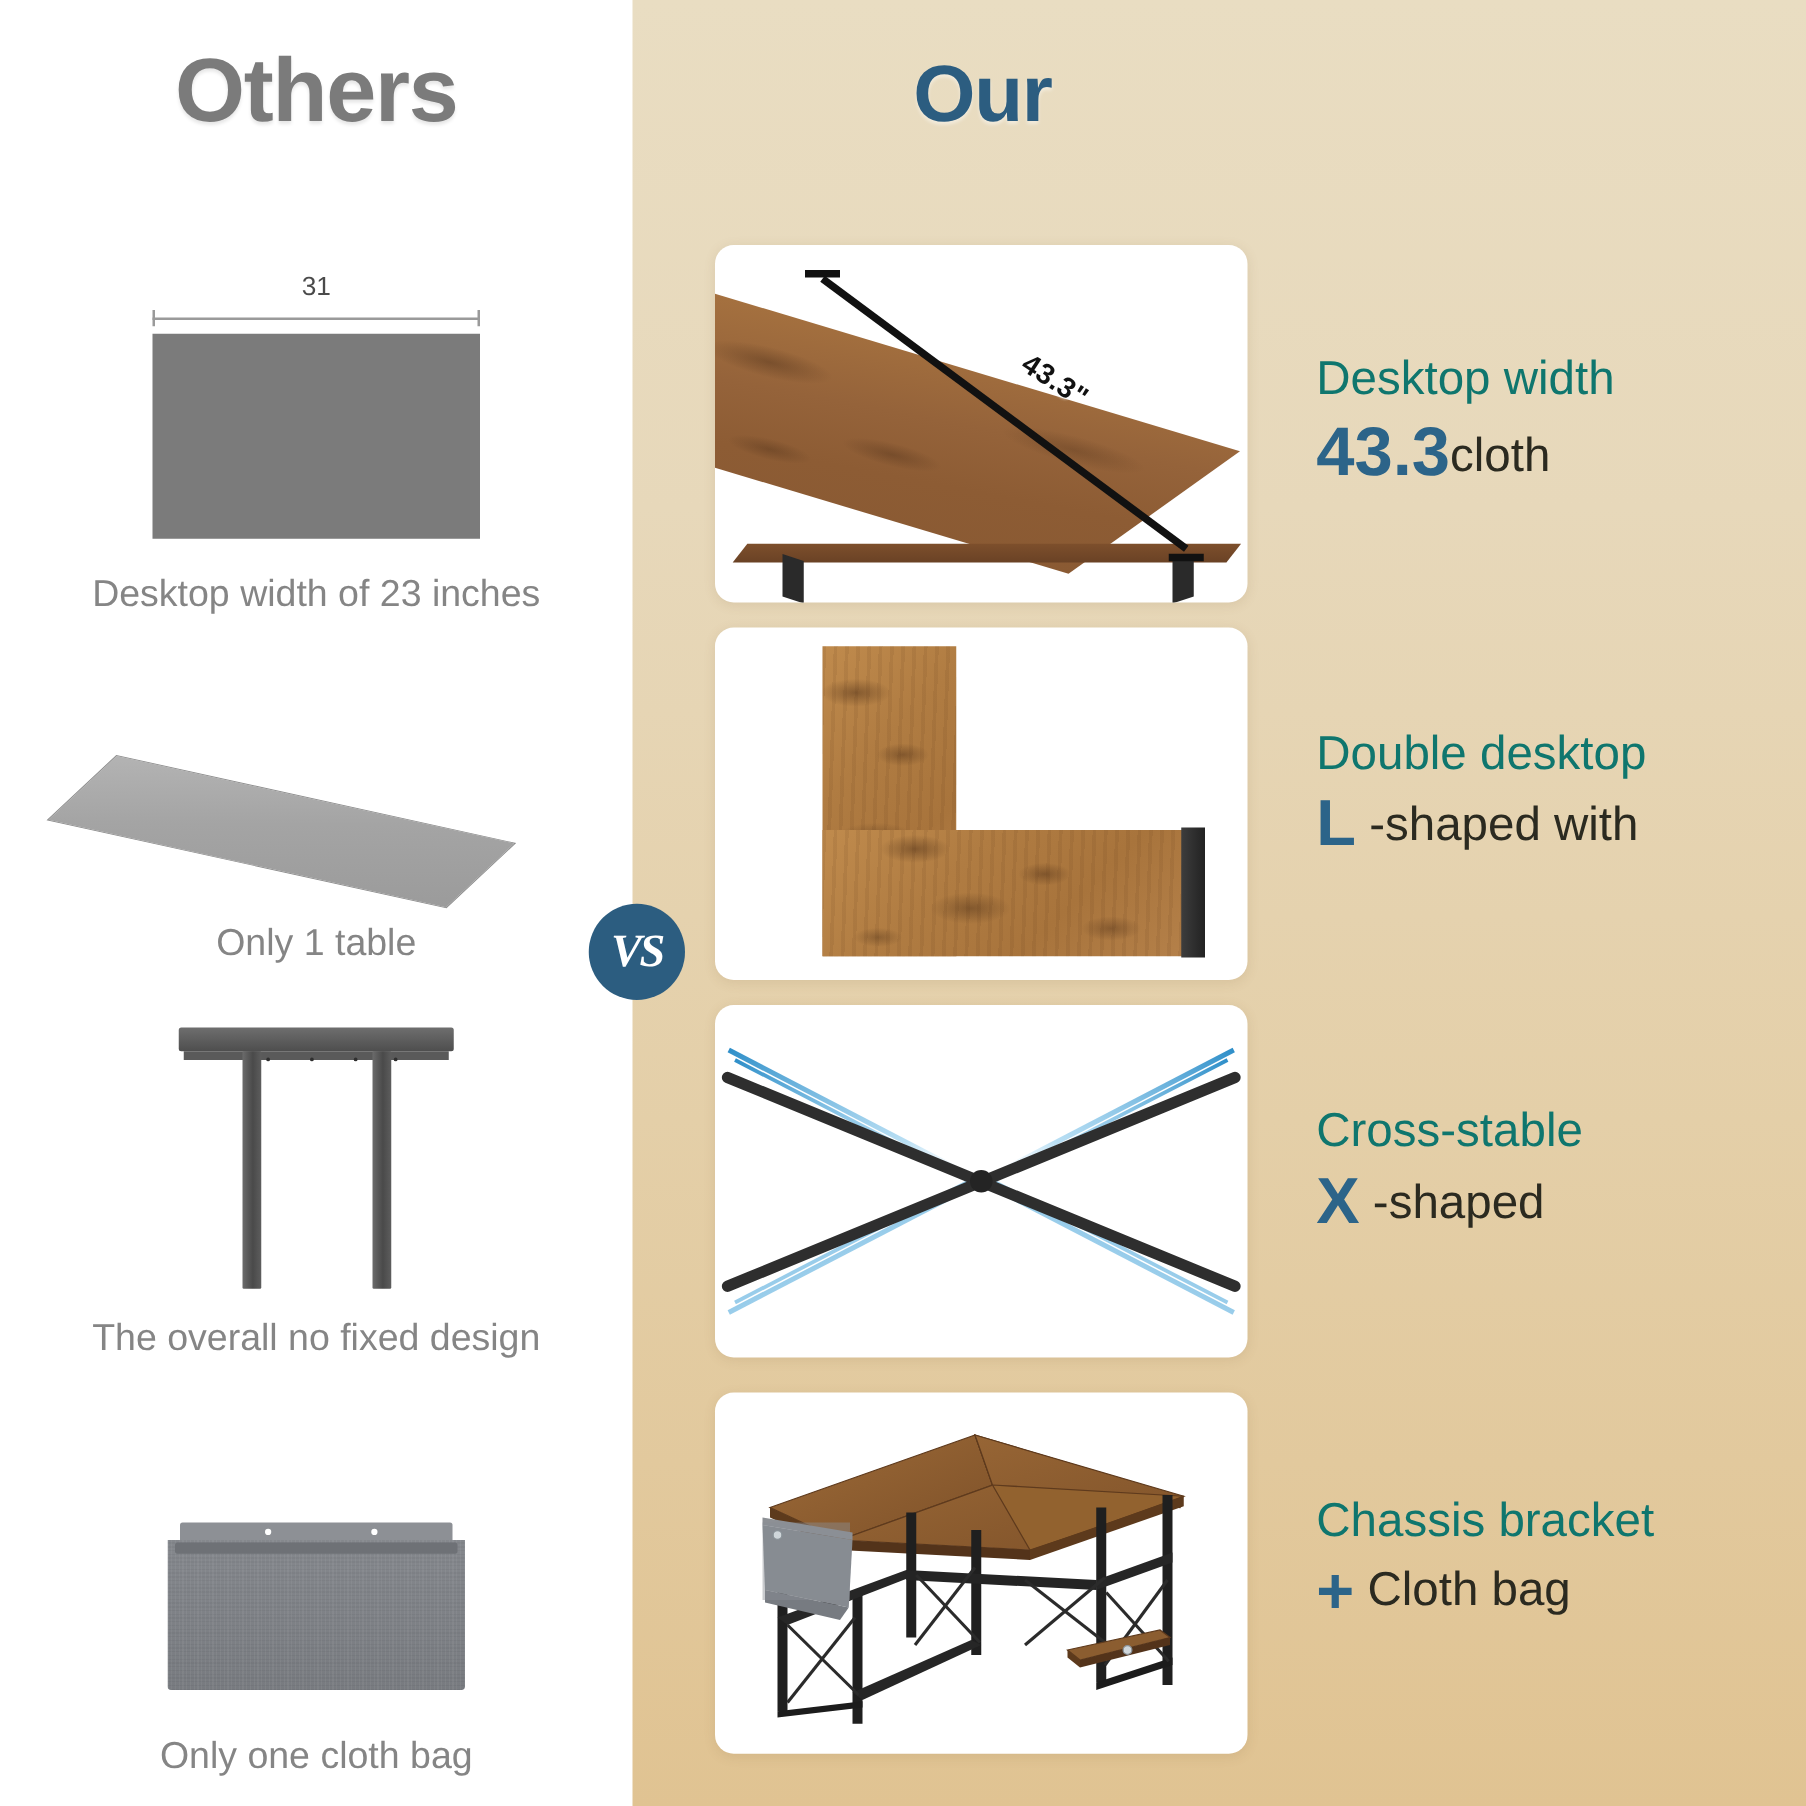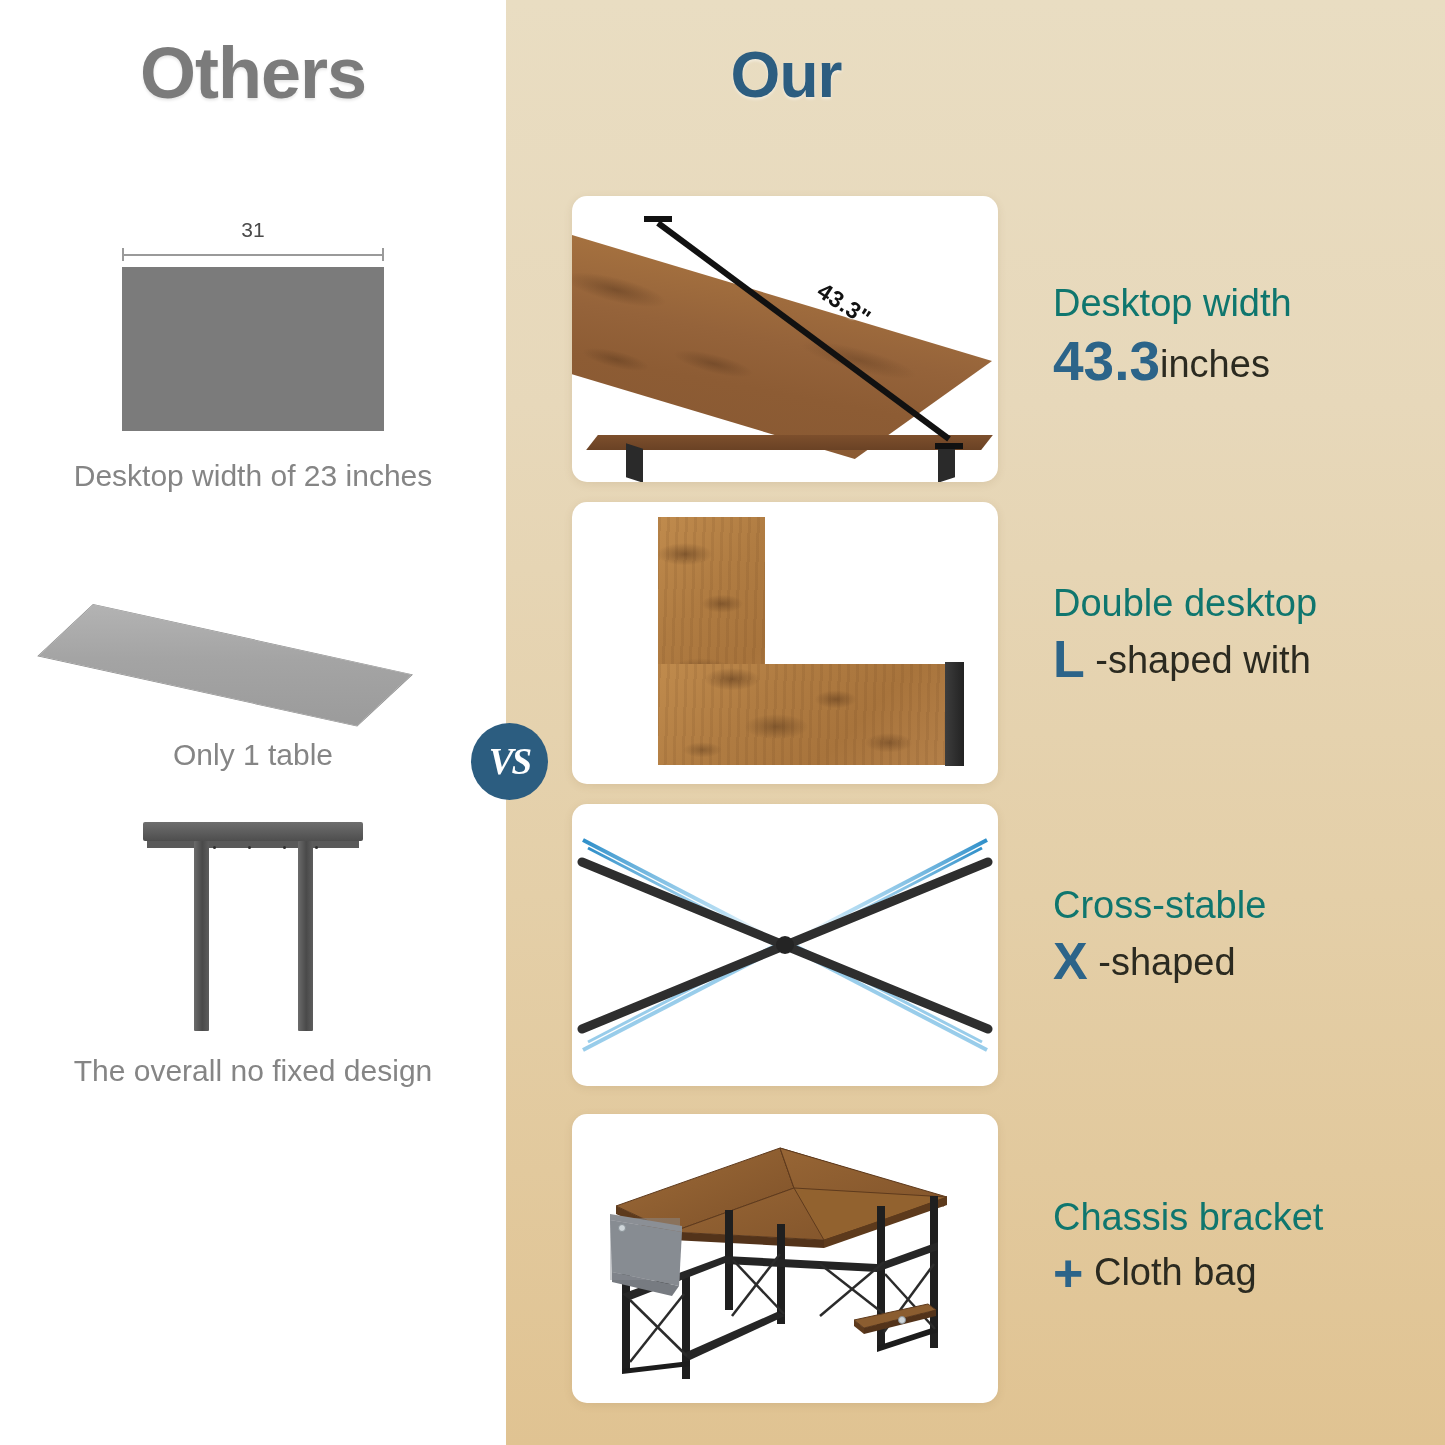--- a/index.html
+++ b/index.html
@@ -269,41 +269,51 @@
       <div class="leg a"></div>
       <div class="leg b"></div>
       <div class="screw" style="left:70px;"></div>
       <div class="screw" style="left:105px;"></div>
       <div class="screw" style="left:140px;"></div>
       <div class="screw" style="left:172px;"></div>
     </div>
     <div class="l-caption" style="margin-top:22px;">The overall no fixed design</div>
   </div>
 
+  <div class="l-item" style="top:1218px;">
+    <div class="bag">
+      <div class="flap"></div>
+      <div class="body"></div>
+      <div class="inner-lip"></div>
+      <div class="hole" style="left:78px;"></div>
+      <div class="hole" style="left:163px;"></div>
+    </div>
+    <div class="l-caption" style="margin-top:30px;">Only one cloth bag</div>
+  </div>
 
   <div class="vs-badge">
     <span>VS</span>
   </div>
 
   <div class="card" id="card1">
     <div class="c1-top"></div>
     <div class="c1-front"></div>
     <div class="c1-leg"></div>
     <div class="c1-leg2"></div>
     <svg class="c1-arrow" viewBox="0 0 426 286">
       <line x1="86" y1="27" x2="377" y2="243" stroke="#111" stroke-width="6"></line>
       <line x1="72" y1="23" x2="100" y2="23" stroke="#111" stroke-width="6"></line>
       <line x1="363" y1="250" x2="391" y2="250" stroke="#111" stroke-width="6"></line>
     </svg>
     <div class="c1-label">43.3"</div>
   </div>
   <div class="r-text" style="top:282px;">
     <div class="r-line1">Desktop width</div>
     <div class="r-line2">
-      <span class="blue-big">43.3</span><span>inches</span>
+      <span class="blue-big">43.3</span><span>cloth</span>
     </div>
   </div>
 
   <div class="card" id="card2">
     <div class="c2-vert wood-tex"></div>
     <div class="c2-horz wood-tex"></div>
     <div class="c2-endcap"></div>
   </div>
   <div class="r-text" style="top:582px;">
     <div class="r-line1">Double desktop</div>

